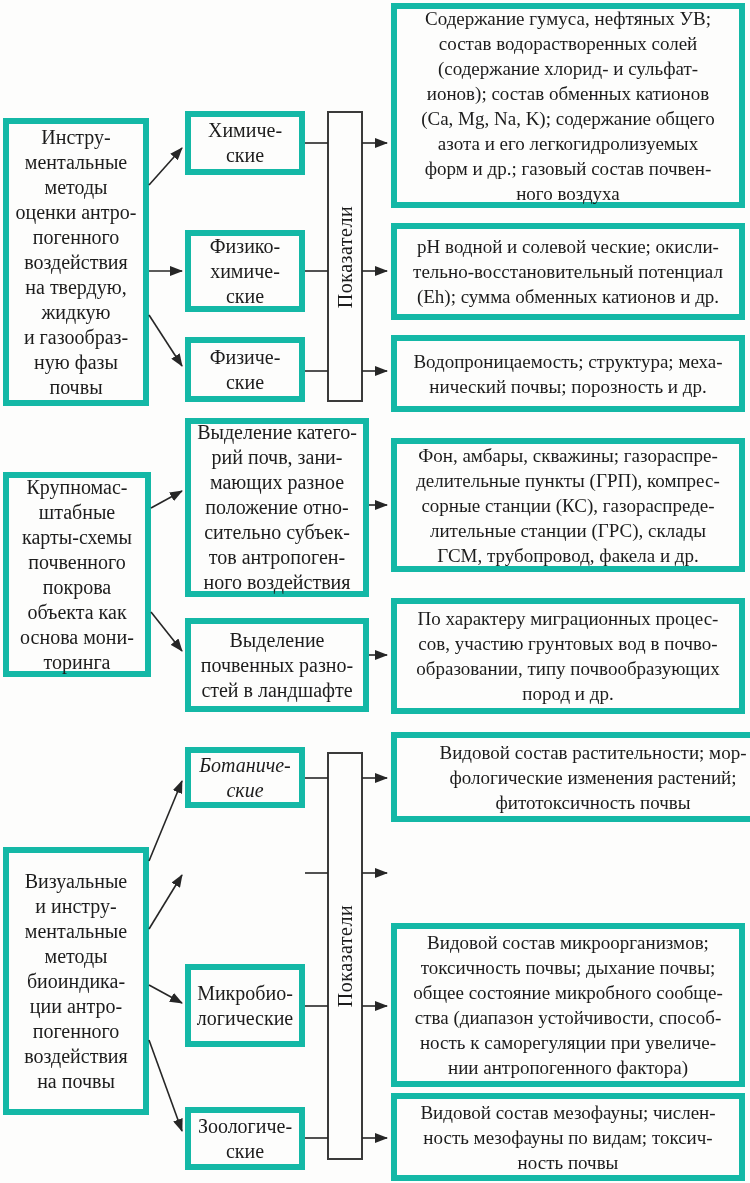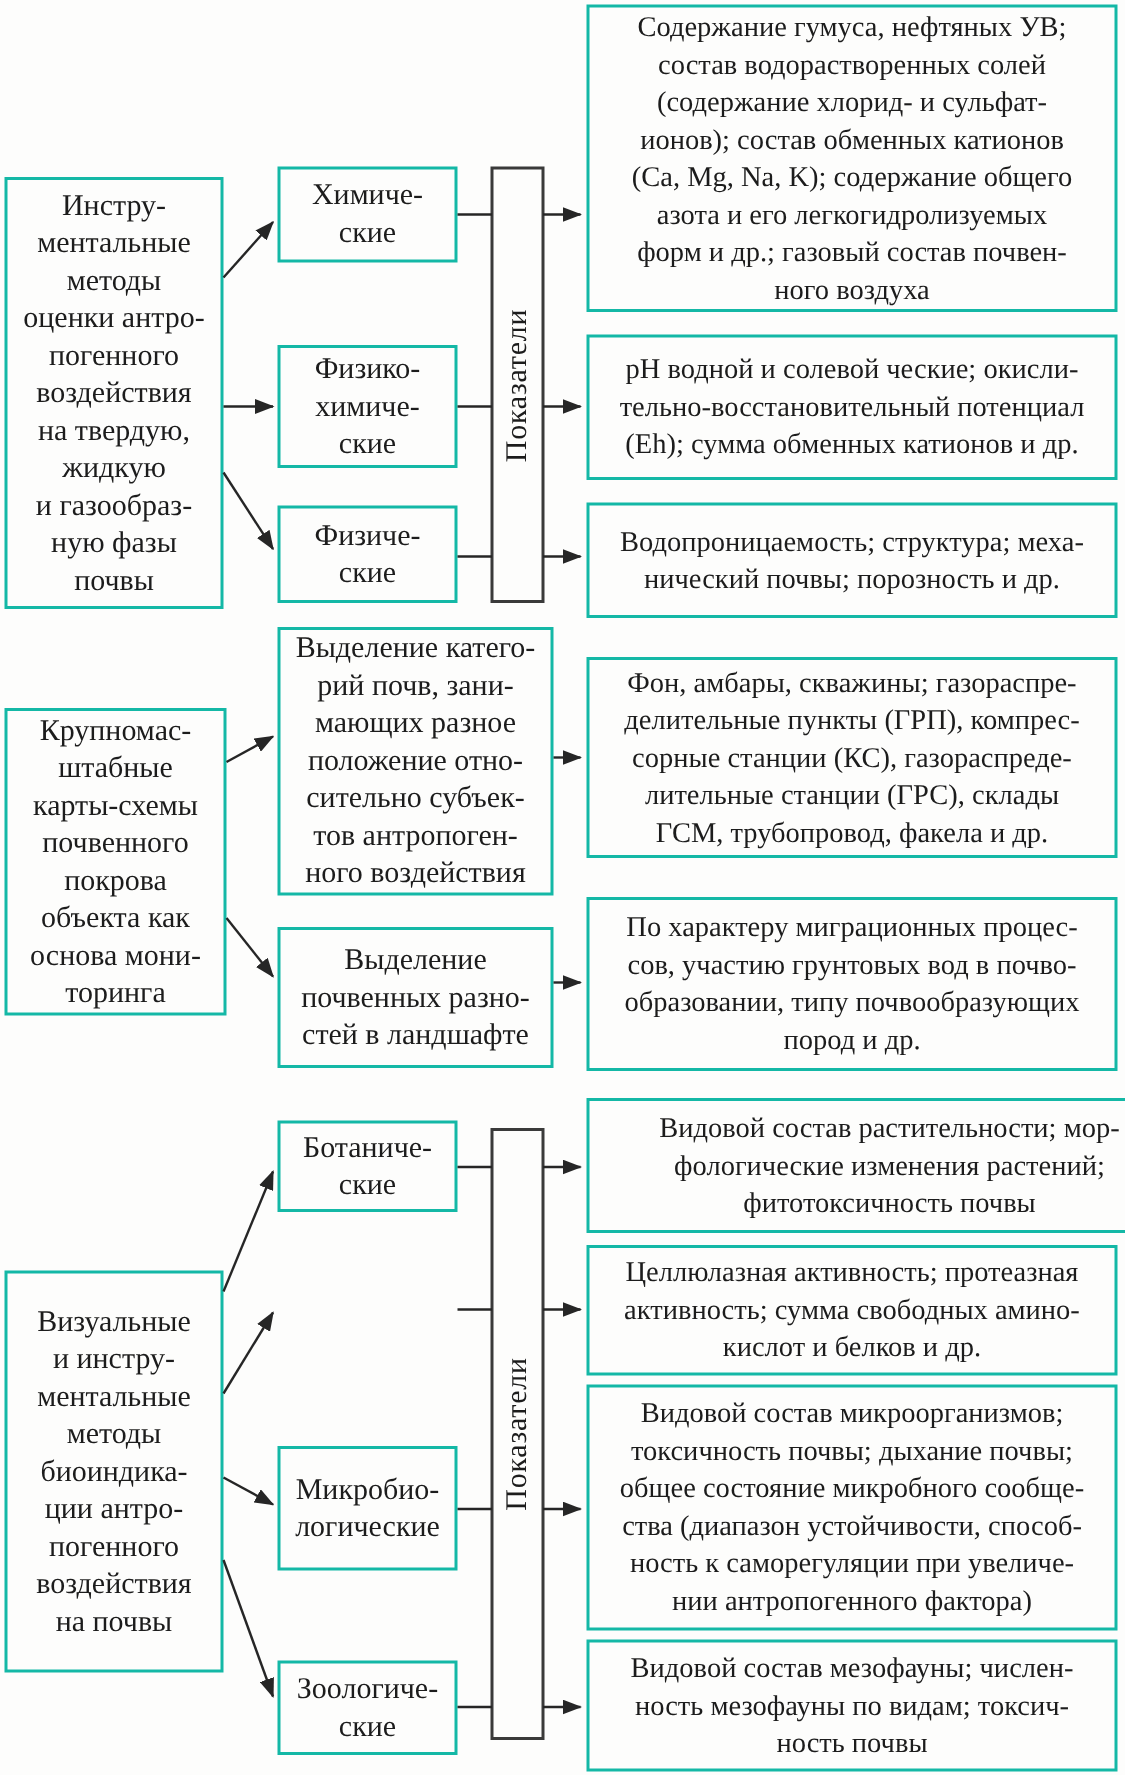--- a/index.html
+++ b/index.html
@@ -8,40 +8,40 @@
     background:#fdfdfc;
     font-family:"Liberation Serif","DejaVu Serif",serif;
     color:#1c1c1c;
     position:relative;
     overflow:hidden;
   }
   #stage{position:relative;width:750px;height:1183px;}
   .bx{
     position:absolute;
     box-sizing:border-box;
-    border:2px solid #14b8a6;
+    border:6px solid #14b8a6;
     background:#fdfdfc;
     display:flex;align-items:center;justify-content:center;
     text-align:center;
     white-space:pre-line;
     z-index:2;
   }
   .src,.mid{font-size:20px;line-height:25px;}
   .rgt{font-size:19px;line-height:25px;padding:2px 6px;}
   
   #L1{left:3px;  top:118px; width:146px; height:288px;}
   #L2{left:3px;  top:472px; width:148px; height:205px;}
   #L3{left:3px;  top:847px; width:146px; height:268px;font-family:Liberation Serif, serif;}
   
   #M1{left:185px;top:111px; width:120px; height:64px;}
   #M2{left:185px;top:230px; width:120px; height:82px;}
   #M3{left:185px;top:337px; width:120px; height:65px;}
   #M4{left:185px;top:418px; width:184px; height:179px;}
   #M5{left:185px;top:618px; width:184px; height:94px;}
-  #M6{left:185px;top:747px; width:120px; height:61px;}
+  #M6{left:185px;top:747px; width:120px; height:61px;font-style:italic;}
   #M7{left:185px;top:841px; width:120px; height:62px;}
   #M8{left:185px;top:964px; width:120px; height:83px;}
   #M9{left:185px;top:1107px;width:120px; height:63px;font-family:Liberation Serif, serif;}
   
   .vbar{
     position:absolute;left:327px;width:36px;
     box-sizing:border-box;border:2px solid #3a3a3a;background:#fdfdfc;
     z-index:2;
   }
   #B1{top:111px;height:291px;}
@@ -148,23 +148,20 @@
 сорные станции (КС), газораспреде-
 лительные станции (ГРС), склады
 ГСМ, трубопровод, факела и др.</div>
   <div id="R5" class="bx rgt">По характеру миграционных процес-
 сов, участию грунтовых вод в почво-
 образовании, типу почвообразующих
 пород и др.</div>
   <div id="R6" class="bx rgt">Видовой состав растительности; мор-
 фологические изменения растений;
 фитотоксичность почвы</div>
-  <div id="R7" class="bx rgt">Целлюлазная активность; протеазная
-активность; сумма свободных амино-
-кислот и белков и др.</div>
   <div id="R8" class="bx rgt">Видовой состав микроорганизмов;
 токсичность почвы; дыхание почвы;
 общее состояние микробного сообще-
 ства (диапазон устойчивости, способ-
 ность к саморегуляции при увеличе-
 нии антропогенного фактора)</div>
   <div id="R9" class="bx rgt">Видовой состав мезофауны; числен-
 ность мезофауны по видам; токсич-
 ность почвы</div>
 

